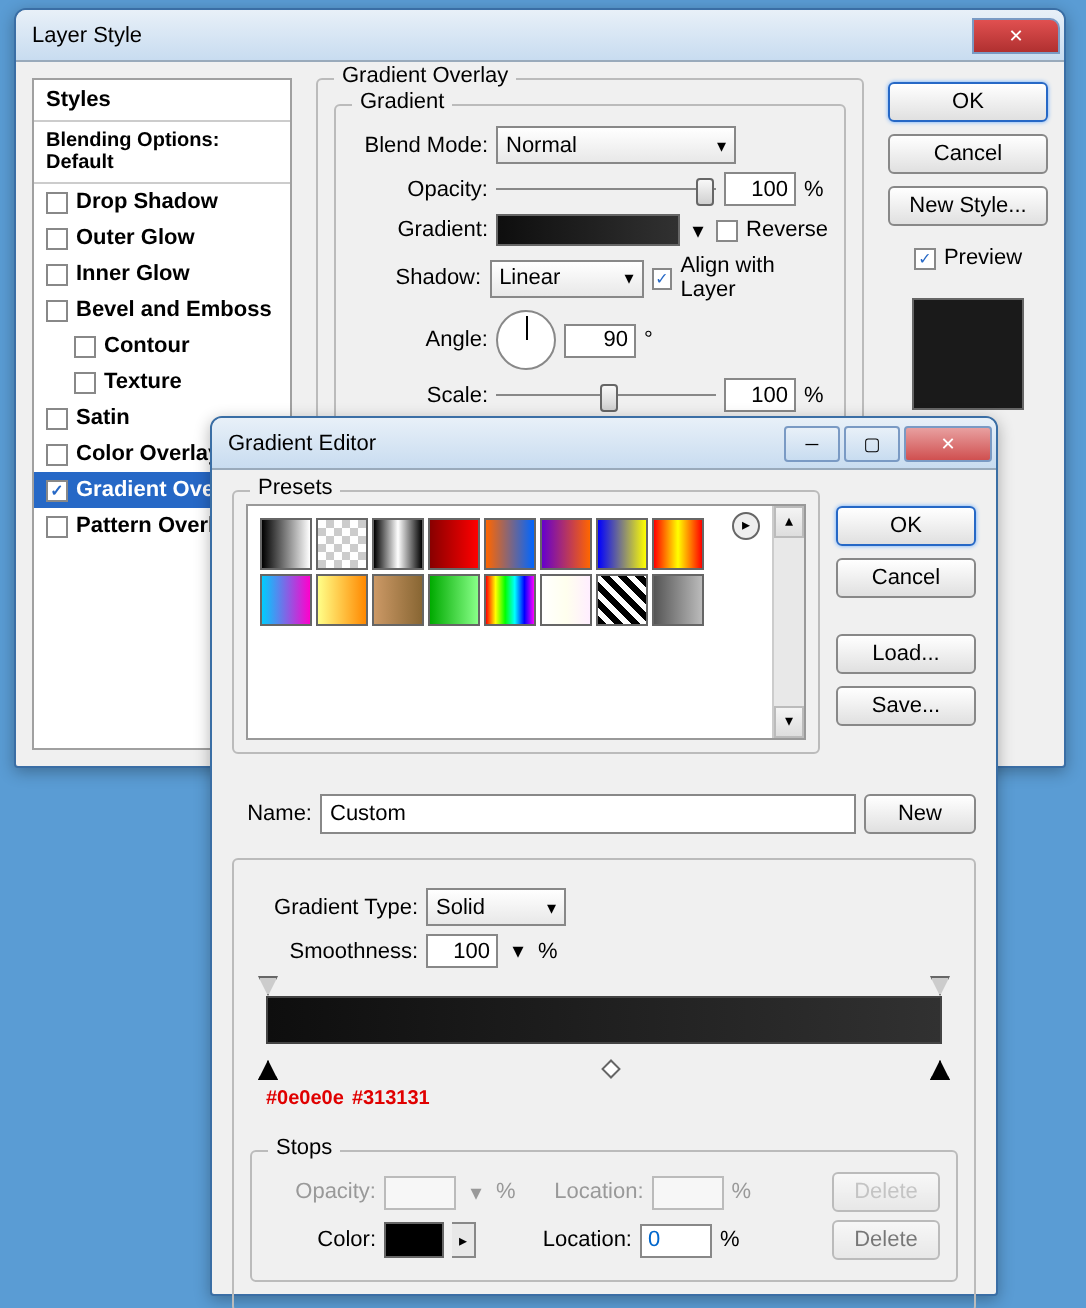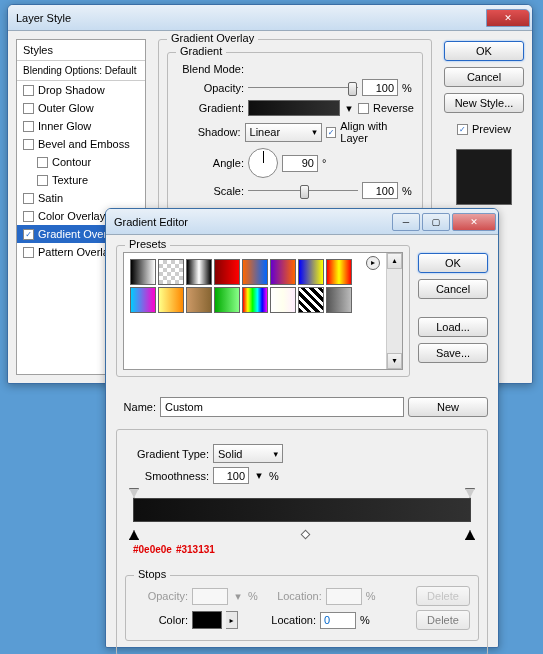--- a/index.html
+++ b/index.html
@@ -8,21 +8,21 @@
 .window { position: absolute; background: #f0f0f0; border: 1px solid #3a6ea5; border-radius: 6px 6px 2px 2px; box-shadow: 0 2px 8px rgba(0,0,0,0.3); }
 .titlebar { background: linear-gradient(#e8f0f8, #c8dcf0); border-radius: 5px 5px 0 0; height: 26px; display: flex; align-items: center; padding: 0 2px 0 8px; border-bottom: 1px solid #9ab; }
 .title { flex: 1; color: #000; }
 .winbtns { display: flex; gap: 2px; }
 .winbtn { width: 28px; height: 18px; border: 1px solid #7a9ac4; background: linear-gradient(#e8f0f8,#c8dcf0); border-radius: 2px; display: flex; align-items: center; justify-content: center; font-size: 9px; cursor: pointer; }
 .winbtn.close { background: linear-gradient(#e8a0a0,#d05050); color:#fff; width: 44px; }
 .winbtn.close-red { background: linear-gradient(#e05050,#b03030); color:#fff; width: 44px; border-radius: 0 5px 0 0;}
 
 .ls-window { left: 7px; top: 4px; width: 526px; height: 380px; }
 .ls-body { display: flex; padding: 8px; gap: 8px; height: calc(100% - 26px); }
-.styles-col { width: 130px; border: 1px solid #a0a0a0; background: #fff; }
+.styles-col { width: 130px; border: 1px solid #a0a0a0; background: #fff; font-weight: bold; }
 .styles-head { padding: 4px 6px; border-bottom: 1px solid #ccc; }
 .styles-sub { padding: 4px 6px; border-bottom: 1px solid #ccc; font-size: 10px; }
 .style-item { padding: 3px 6px; display: flex; align-items: center; gap: 4px; cursor: pointer; }
 .style-item.indent { padding-left: 20px; }
 .style-item.sel { background: #2668c6; color: #fff; }
 .chk { width: 11px; height: 11px; border: 1px solid #888; background: #fff; display: inline-flex; align-items: center; justify-content: center; font-size: 8px; color: #2668c6; }
 
 .center-col { flex: 1; padding: 0 4px; }
 .fieldset { border: 1px solid #bbb; border-radius: 3px; padding: 6px 8px; margin-bottom: 6px; position: relative; }
 .fieldset-label { position: absolute; top: -8px; left: 8px; background: #f0f0f0; padding: 0 4px; }
@@ -123,20 +123,23 @@
         </div>
     </div>
 
     <div class="center-col">
       <div class="fieldset">
         <span class="fieldset-label">Gradient Overlay</span>
         <div class="fieldset" style="margin-top:6px;">
           <span class="fieldset-label">Gradient</span>
           <div class="row">
             <span class="lbl" style="width:68px">Blend Mode:</span>
+            <div class="combo" style="width:120px">
+                <span>Normal</span>
+              </div>
           </div>
           <div class="row">
             <span class="lbl" style="width:68px">Opacity:</span>
             <div class="slider" style="width:110px">
                 <div class="slider-thumb" style="left:100px"></div>
               </div>
             <input class="numbox" value="100" style="">
             <span>%</span>
           </div>
           <div class="row">
@@ -233,21 +236,21 @@
         <div class="btn">Cancel</div>
         <div style="height:6px"></div>
         <div class="btn">Load...</div>
         <div class="btn">Save...</div>
       </div>
     </div>
 
     <div class="row" style="margin-top:14px">
       <span class="lbl" style="width:40px">Name:</span>
       <input class="name-input" value="Custom" style="">
-      <div class="btn" style="width:80px">New</div>
+      <div class="btn" style="width:56px">New</div>
     </div>
 
     <div class="fieldset" style="margin-top:12px; padding:10px 8px 8px 8px;">
       <div class="row">
         <span class="lbl" style="width:84px">Gradient Type:</span>
         <div class="combo" style="width:70px">
             <span>Solid</span>
           </div>
       </div>
       <div class="row">

